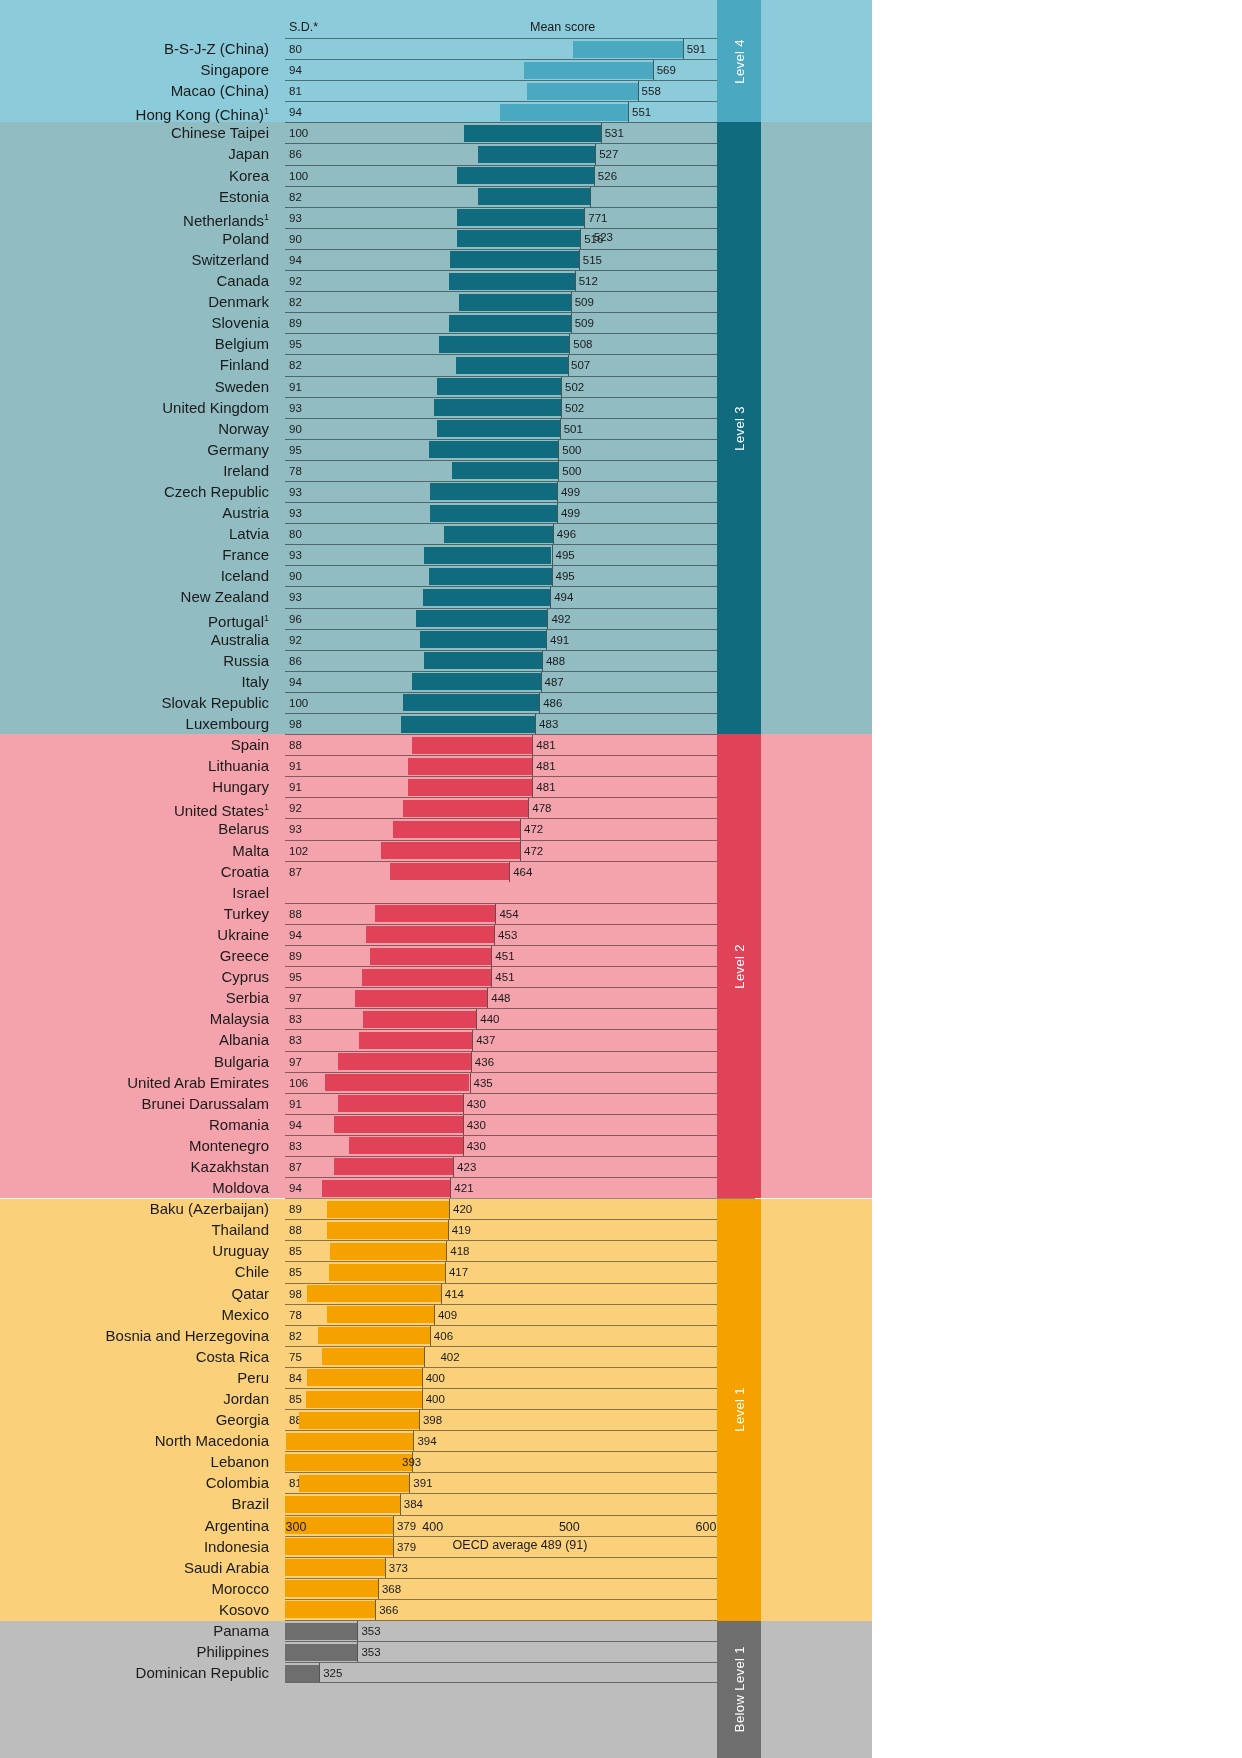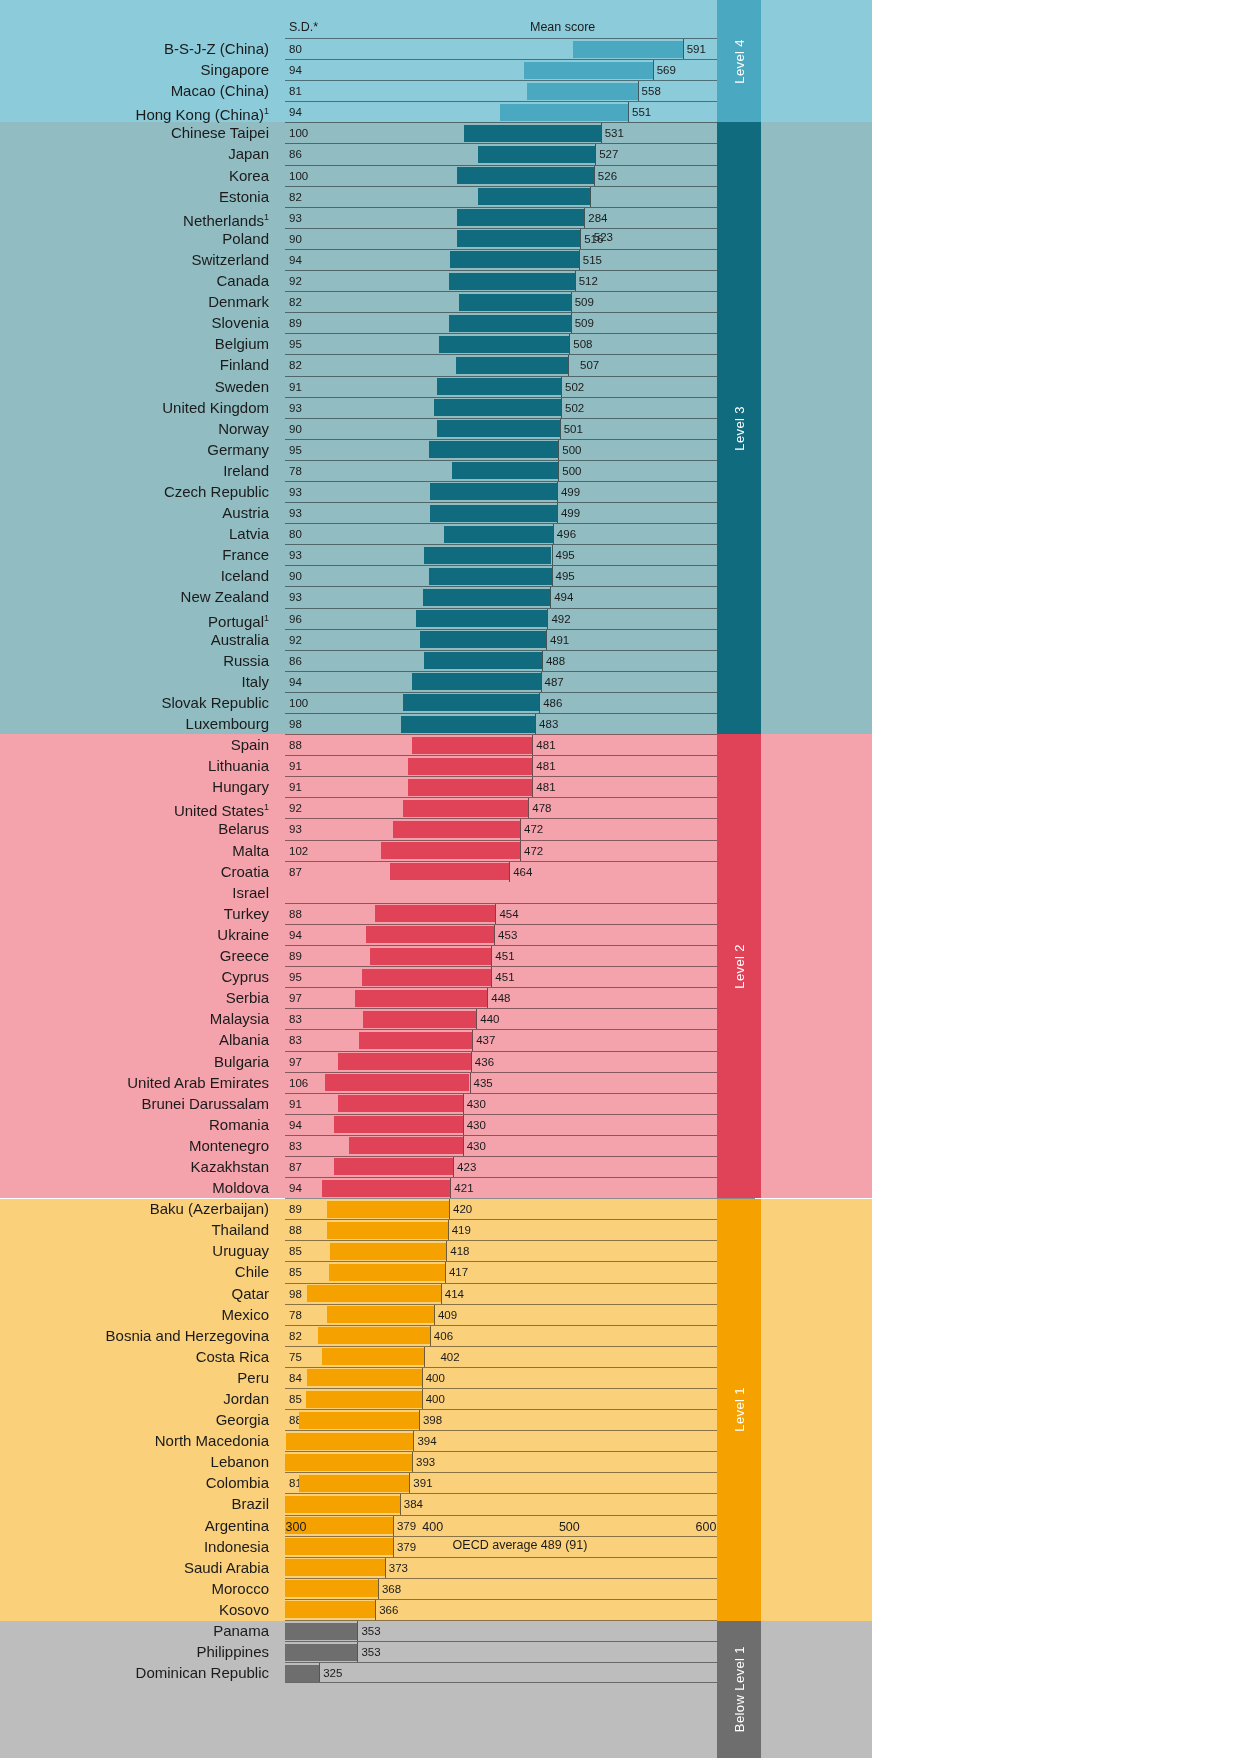--- a/index.html
+++ b/index.html
@@ -193,21 +193,21 @@
             <div class="meanlabel" style="left: 308.767px; margin-top: 40px;">523</div>
             <div class="tickline" style="left: 304.767px;"></div>
           </div>
           <div class="spacer-right"></div>
         </div>
         <div class="row">
           <div class="country">Netherlands<sup>1</sup></div>
           <div class="plot">
             <div class="sd">93</div>
             <div class="bar" style="left: 172.2px; width: 127.1px; background: rgb(17, 107, 126);"></div>
-            <div class="meanlabel" style="left: 303.3px;">284</div>
+            <div class="meanlabel" style="left: 303.3px;">771</div>
             <div class="tickline" style="left: 299.3px;"></div>
           </div>
           <div class="spacer-right"></div>
         </div>
         <div class="row">
           <div class="country">Poland</div>
           <div class="plot">
             <div class="sd">90</div>
             <div class="bar" style="left: 172.2px; width: 123px; background: rgb(17, 107, 126);"></div>
             <div class="meanlabel" style="left: 299.2px;">516</div>
@@ -263,21 +263,21 @@
             <div class="meanlabel" style="left: 288.267px;">508</div>
             <div class="tickline" style="left: 284.267px;"></div>
           </div>
           <div class="spacer-right"></div>
         </div>
         <div class="row">
           <div class="country">Finland</div>
           <div class="plot">
             <div class="sd">82</div>
             <div class="bar" style="left: 170.833px; width: 112.067px; background: rgb(17, 107, 126);"></div>
-            <div class="meanlabel" style="left: 295px; text-align: right;">507</div>
+            <div class="meanlabel" style="left: 286px; text-align: right;">507</div>
             <div class="tickline" style="left: 282.9px;"></div>
           </div>
           <div class="spacer-right"></div>
         </div>
         <div class="row">
           <div class="country">Sweden</div>
           <div class="plot">
             <div class="sd">91</div>
             <div class="bar" style="left: 151.7px; width: 124.367px; background: rgb(17, 107, 126);"></div>
             <div class="meanlabel" style="left: 280.067px;">502</div>
@@ -777,21 +777,21 @@
             <div class="meanlabel" style="left: 132.467px;">394</div>
             <div class="tickline" style="left: 128.467px;"></div>
           </div>
           <div class="spacer-right"></div>
         </div>
         <div class="row">
           <div class="country">Lebanon</div>
           <div class="plot">
             <div class="sd">106</div>
             <div class="bar" style="left: 0px; width: 127.1px; background: rgb(245, 162, 1);"></div>
-            <div class="meanlabel" style="left: 131px;">393</div>
+            <div class="meanlabel" style="left: 117px;">393</div>
             <div class="tickline" style="left: 127.1px;"></div>
           </div>
           <div class="spacer-right"></div>
         </div>
         <div class="row">
           <div class="country">Colombia</div>
           <div class="plot">
             <div class="sd">81</div>
             <div class="bar" style="left: 13.6667px; width: 110.7px; background: rgb(245, 162, 1);"></div>
             <div class="meanlabel" style="left: 128.367px;">391</div>

